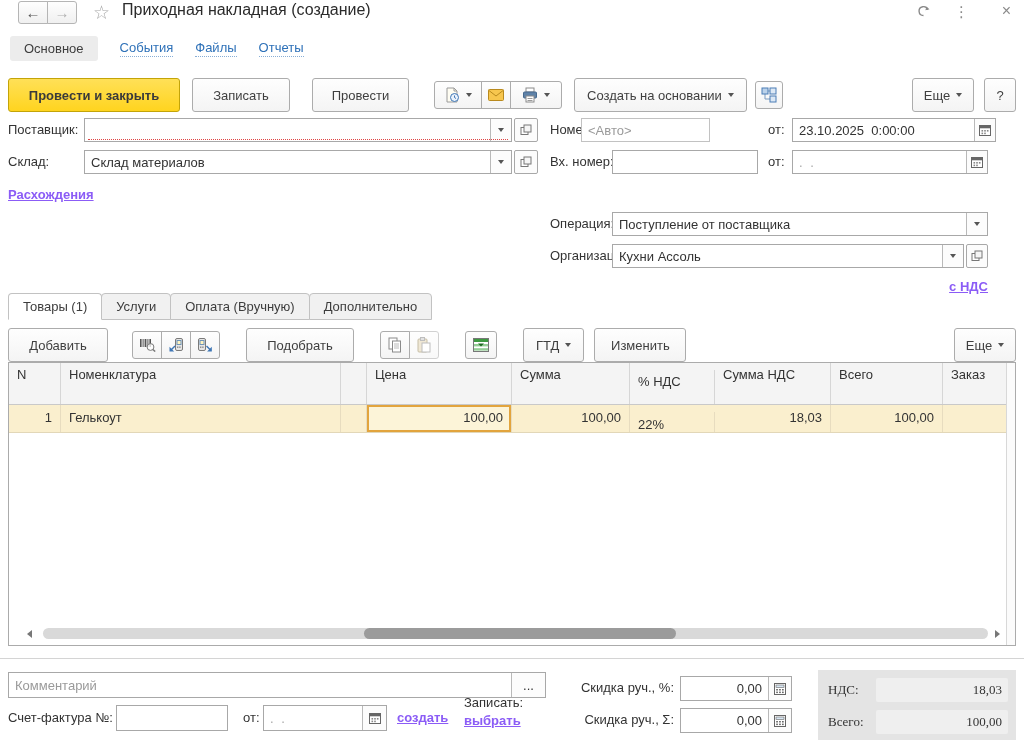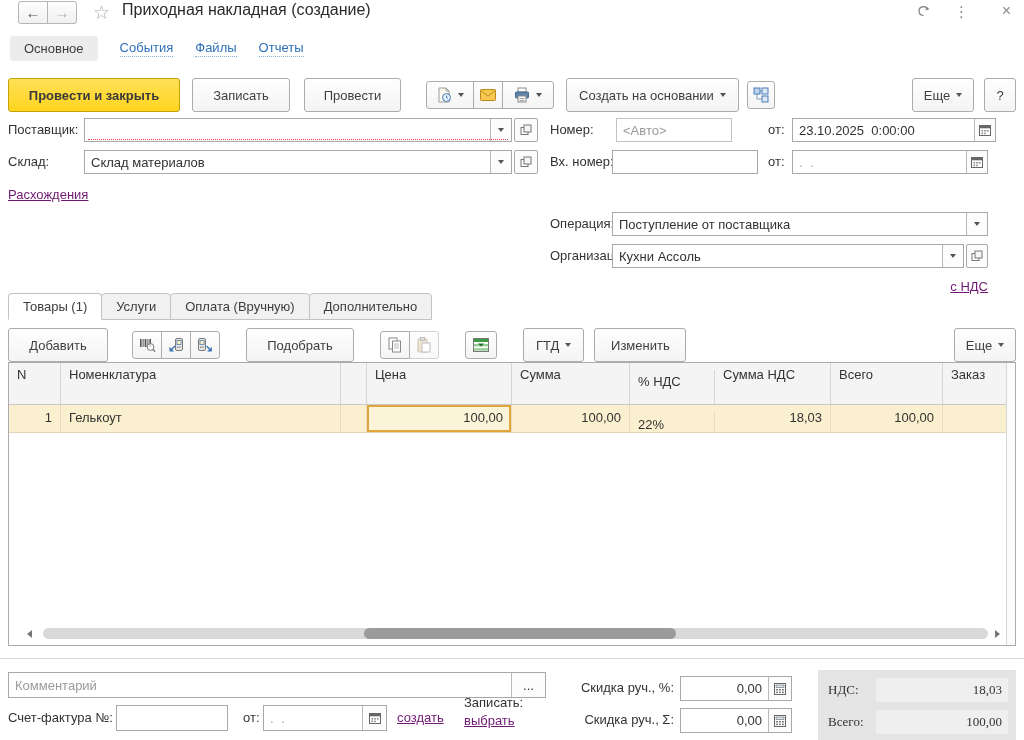--- a/index.html
+++ b/index.html
@@ -43,21 +43,21 @@
 
   
   .lbl { position:absolute; line-height:24px; color:#333; white-space:nowrap; }
   .field { position:absolute; height:24px; border:1px solid #A8A8A8; background:#fff; display:flex; align-items:stretch; }
   .field input { flex:1; min-width:0; border:none; outline:none; background:transparent; font:inherit; color:#333; padding:0 6px; }
   .field input::placeholder { color:#9A9A9A; opacity:1; }
   .field .fsec { width:21px; border-left:1px solid #B9B9B9; display:flex; align-items:center; justify-content:center; cursor:pointer; background:#FCFCFC; }
   .sq-btn { position:absolute; width:24px; height:24px; border:1px solid #A8A8A8; border-radius:2px; background:#FCFCFC;
             display:flex; align-items:center; justify-content:center; cursor:pointer; }
   .req-line { position:absolute; left:3px; right:3px; bottom:1px; border-bottom:1px dotted #E04545; pointer-events:none; }
-  .link { color:#701a75; text-decoration:underline; cursor:pointer; white-space:nowrap; }
+  .link { color:#8b5cf6; text-decoration:underline; cursor:pointer; white-space:nowrap;font-weight:bold; }
   .muted input { color:#999; }
   .empty-date input { color:#A9A9A9; letter-spacing:2px; }
 
   
   .sec-tabs { position:absolute; top:293px; left:8px; display:flex; align-items:flex-end; }
   .sec-tab { height:27px; padding:5px 14px; background:#F1F1F1; border:1px solid #C2C2C2; border-radius:4px 4px 0 0;
              margin-left:-1px; color:#3D3D3D; cursor:pointer; white-space:nowrap; }
   .sec-tab:first-child { margin-left:0; }
   .sec-tab.active { background:#fff; border-bottom-color:#fff; position:relative; z-index:2; }
 
@@ -119,21 +119,21 @@
   <div class="nav-tabs">
     <div class="nav-tab-active">Основное</div>
     <div class="nav-tab-link">События</div>
     <div class="nav-tab-link">Файлы</div>
     <div class="nav-tab-link">Отчеты</div>
   </div>
 
   <div class="toolbar">
     <div class="btn primary" style="width:172px">Провести и закрыть</div>
     <div class="btn" style="width:98px;margin-left:12px">Записать</div>
-    <div class="btn" style="width:97px;margin-left:14px">Провести</div>
+    <div class="btn" style="width:97px;margin-left:22px">Провести</div>
     <div class="grp" style="margin-left:25px">
       <div class="btn icon-btn" style="width:48px">
         <span>
           <svg width="16" height="16" viewBox="0 0 16 16">
               <path d="M3 1h7l3 3v11H3z" fill="#FFFDF2" stroke="#9A9A9A"></path>
               <path d="M10 1v3h3" fill="none" stroke="#9A9A9A"></path>
               <circle cx="10.5" cy="10.5" r="4" fill="#EAF2FB" stroke="#3E76B5"></circle>
               <path d="M10.5 8.5v2l1.5 1" stroke="#3E76B5" fill="none"></path>
             </svg>
         </span>
@@ -211,21 +211,21 @@
         <svg width="12" height="12" viewBox="0 0 12 12">
           <rect x="1" y="3.5" width="7" height="7" fill="#fff" stroke="#777"></rect>
           <rect x="4" y="1" width="7" height="7" fill="#F6F6F6" stroke="#777"></rect>
         </svg>
       </span>
   </div>
 
   <div class="lbl link" style="top:183px;left:8px">Расхождения</div>
 
   <div class="lbl" style="top:118px;left:550px">Номер:</div>
-  <div class="field muted" style="top:118px;left:616px;width:116px;border-color:#C2C2C2">
+  <div class="field muted" style="top:118px;left:581px;width:129px;border-color:#C2C2C2">
     <input placeholder="&lt;Авто&gt;" style="">
   </div>
   <div class="lbl" style="top:118px;left:768px">от:</div>
   <div class="field" style="top:118px;left:792px;width:204px">
     <input value="23.10.2025  0:00:00" style="">
     <div class="fsec">
       <span>
           <svg width="12" height="12" viewBox="0 0 12 12">
             <rect x="0.5" y="1.5" width="11" height="10" fill="#fff" stroke="#666"></rect>
             <rect x="0.5" y="1.5" width="11" height="2.8" fill="#666"></rect>

